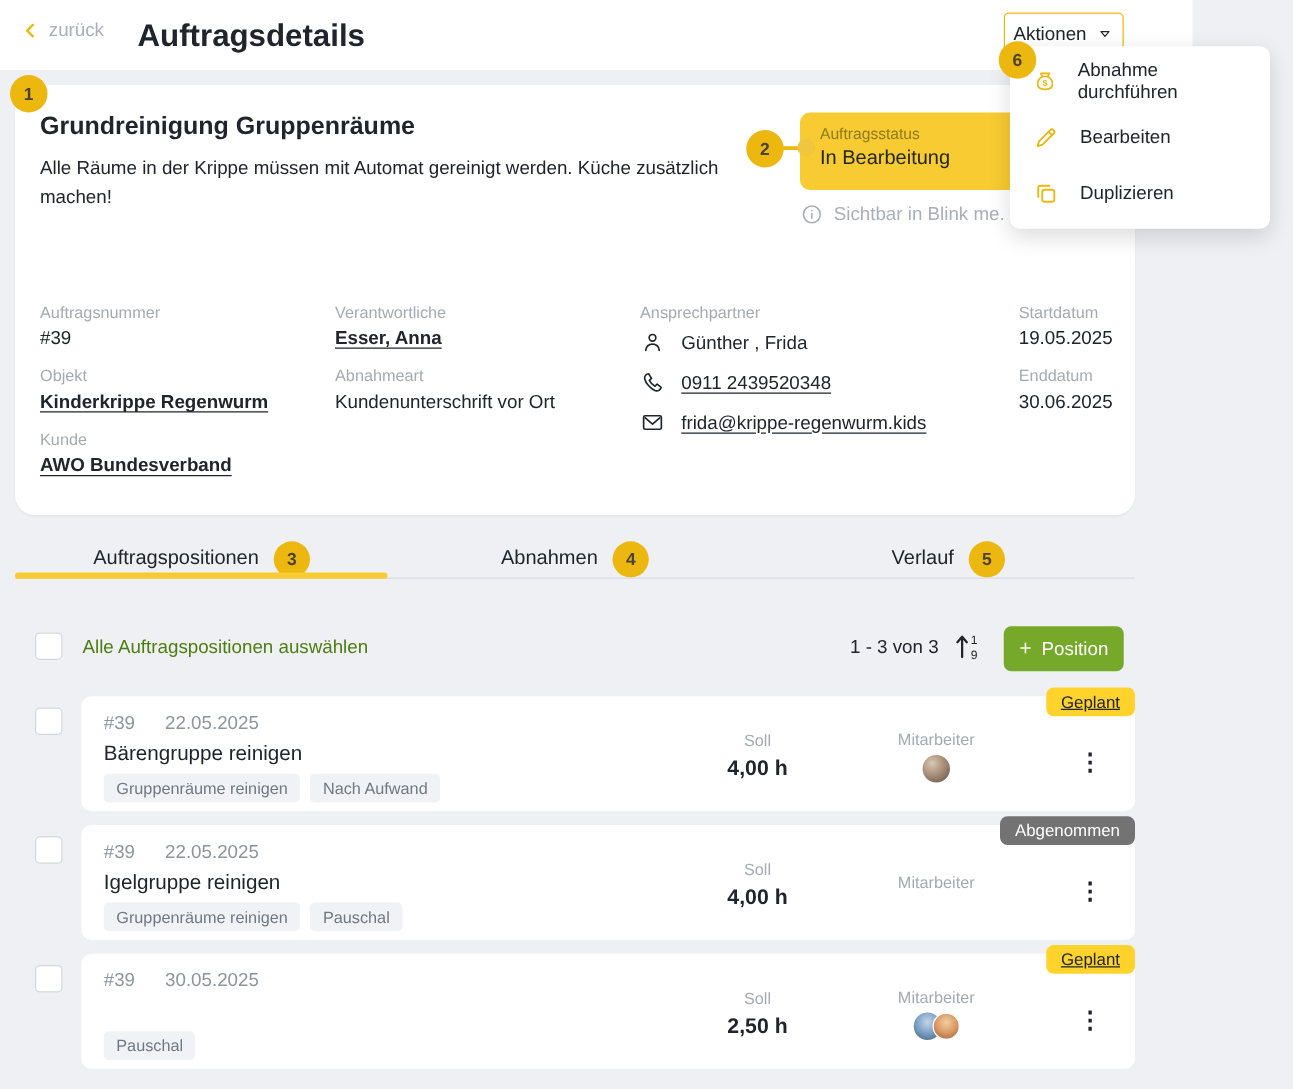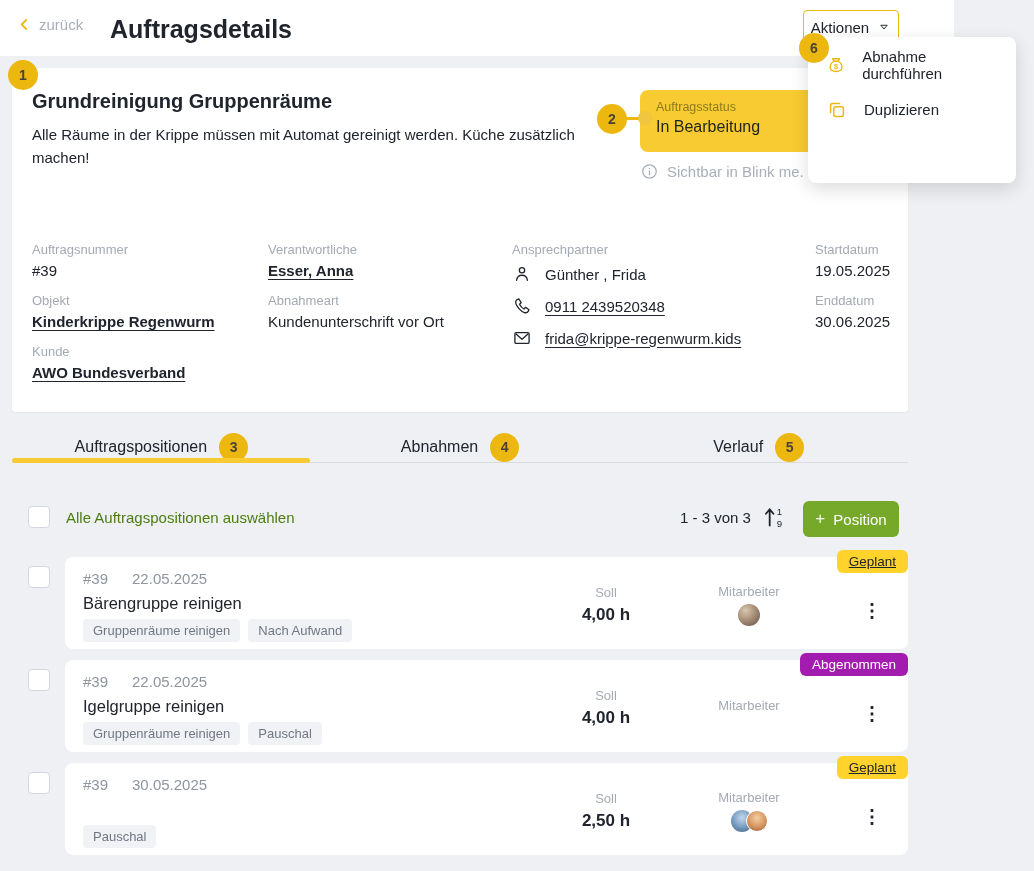--- a/index.html
+++ b/index.html
@@ -26,21 +26,21 @@
          color:#4a4335; font-size:14px; font-weight:700; display:flex; align-items:center;
          justify-content:center; z-index:50; }
   .ann-inline { width:29px; height:29px; border-radius:50%; background:#ecb810; color:#4a4335;
                 font-size:14px; font-weight:700; display:flex; align-items:center; justify-content:center; }
   .conn-line { position:absolute; left:620px; top:117px; width:32px; height:3px; background:#ecb810; z-index:31; }
   .conn-dot  { position:absolute; left:638px; top:111px; width:14px; height:14px; border-radius:50%;
                background:#f0c63f; z-index:32; }
 
   
   .card { position:absolute; left:12px; top:68px; width:896px; height:344px; background:#ffffff;
-          border-radius:4px; box-shadow:0 1px 2px rgba(0,0,0,0.04); }
+          border-radius:16px; box-shadow:0 1px 2px rgba(0,0,0,0.04); }
   .order-title { position:absolute; left:20px; top:22px; font-size:20px; font-weight:600; color:#20242c; }
   .order-desc  { position:absolute; left:20px; top:55px; width:566px; font-size:15px; line-height:23px; color:#20242c; }
   .note-box { position:absolute; left:20px; top:104px; width:596px; height:33px; background:#f1f2f5;
               border-radius:6px; display:flex; align-items:center; padding:0 14px; font-size:14.5px; color:#20242c; }
   .status-box { position:absolute; left:628px; top:22px; width:182px; height:62px; background:#f7cb31;
                 border-radius:8px; padding:10px 0 0 16px; z-index:30; }
   .status-label { font-size:12.5px; color:#8f7a1e; }
   .status-value { font-size:16px; color:#23261f; margin-top:4px; }
   .visibility { position:absolute; left:628px; top:94px; display:flex; align-items:center; gap:8px;
                 font-size:15px; color:#a9afb9; }
@@ -86,21 +86,21 @@
   .avatars { margin-top:5px; display:flex; justify-content:center; }
   .avatar { width:22px; height:22px; border-radius:50%; }
   .avatar.a-tan  { background:radial-gradient(circle at 35% 30%, #d9c8b2 0%, #a98f78 45%, #5f5046 100%); }
   .avatar.a-blue { background:radial-gradient(circle at 50% 35%, #c3d6ea 0%, #7ba0c4 50%, #3f5d7a 100%); }
   .avatar.a-org  { background:radial-gradient(circle at 50% 35%, #f2cf9f 0%, #d99a66 50%, #a05c33 100%); border:1.5px solid #ffffff; margin-left:-7px; }
   .kebab { position:absolute; left:794px; top:38px; width:26px; height:30px; display:flex; align-items:center;
            justify-content:center; font-size:19px; font-weight:700; color:#20242c; cursor:pointer; }
   .r-badge { position:absolute; top:-7px; right:0; height:23px; padding:0 12px; border-radius:6px;
              display:flex; align-items:center; font-size:13.5px; font-weight:400; }
   .badge-yellow { background:#ffd32b; color:#20242c;text-decoration:underline; }
-  .badge-green  { background:#a21caf; color:#ffffff; }
+  .badge-green  { background:#737373; color:#ffffff; }
 </style>
 </head>
 <body>
 
 <div id="app">
 
   <div class="header">
     <div class="back-link">
       <svg viewBox="0 0 24 24" width="17" height="17" fill="none" stroke="#ecb810" stroke-width="2.6" stroke-linecap="round" stroke-linejoin="round">
           <path d="M14.5 5.5 L8 12 l6.5 6.5"></path>
@@ -117,20 +117,27 @@
   </div>
 
   <div class="menu">
     <div class="menu-item">
       <svg viewBox="0 0 24 24" width="22" height="22" fill="none" stroke="#ecb810" stroke-width="1.6" stroke-linecap="round" stroke-linejoin="round">
         <path d="M9.5 7.5 L7.8 4.5 h8.4 L14.5 7.5"></path>
         <path d="M9.5 7.5 h5 c3.4 2 4.9 5.4 4.4 8.3 c-.5 2.6 -2.6 3.9 -6.9 3.9 s-6.4 -1.3 -6.9 -3.9 C4.6 12.9 6.1 9.5 9.5 7.5 Z"></path>
         <text x="12" y="16.5" text-anchor="middle" font-size="8.5" fill="#ecb810" stroke="none" font-weight="bold">$</text>
       </svg>
       <span>Abnahme durchführen</span>
+    </div>
+    <div class="menu-item">
+      <svg viewBox="0 0 24 24" width="22" height="22" fill="none" stroke="#ecb810" stroke-width="1.6" stroke-linecap="round" stroke-linejoin="round">
+        <path d="M4.5 19.5 l1.2 -4.2 L15.5 5.5 a2 2 0 0 1 2.8 0 l.2 .2 a2 2 0 0 1 0 2.8 L8.7 18.3 Z"></path>
+        <path d="M14 7 l3 3"></path>
+      </svg>
+      <span>Bearbeiten</span>
     </div>
     <div class="menu-item">
       <svg viewBox="0 0 24 24" width="22" height="22" fill="none" stroke="#ecb810" stroke-width="1.6" stroke-linejoin="round">
         <rect x="8.5" y="8.5" width="10.5" height="10.5" rx="2"></rect>
         <path d="M15.5 5 H7 a2 2 0 0 0 -2 2 v8.5"></path>
       </svg>
       <span>Duplizieren</span>
     </div>
   </div>
 

